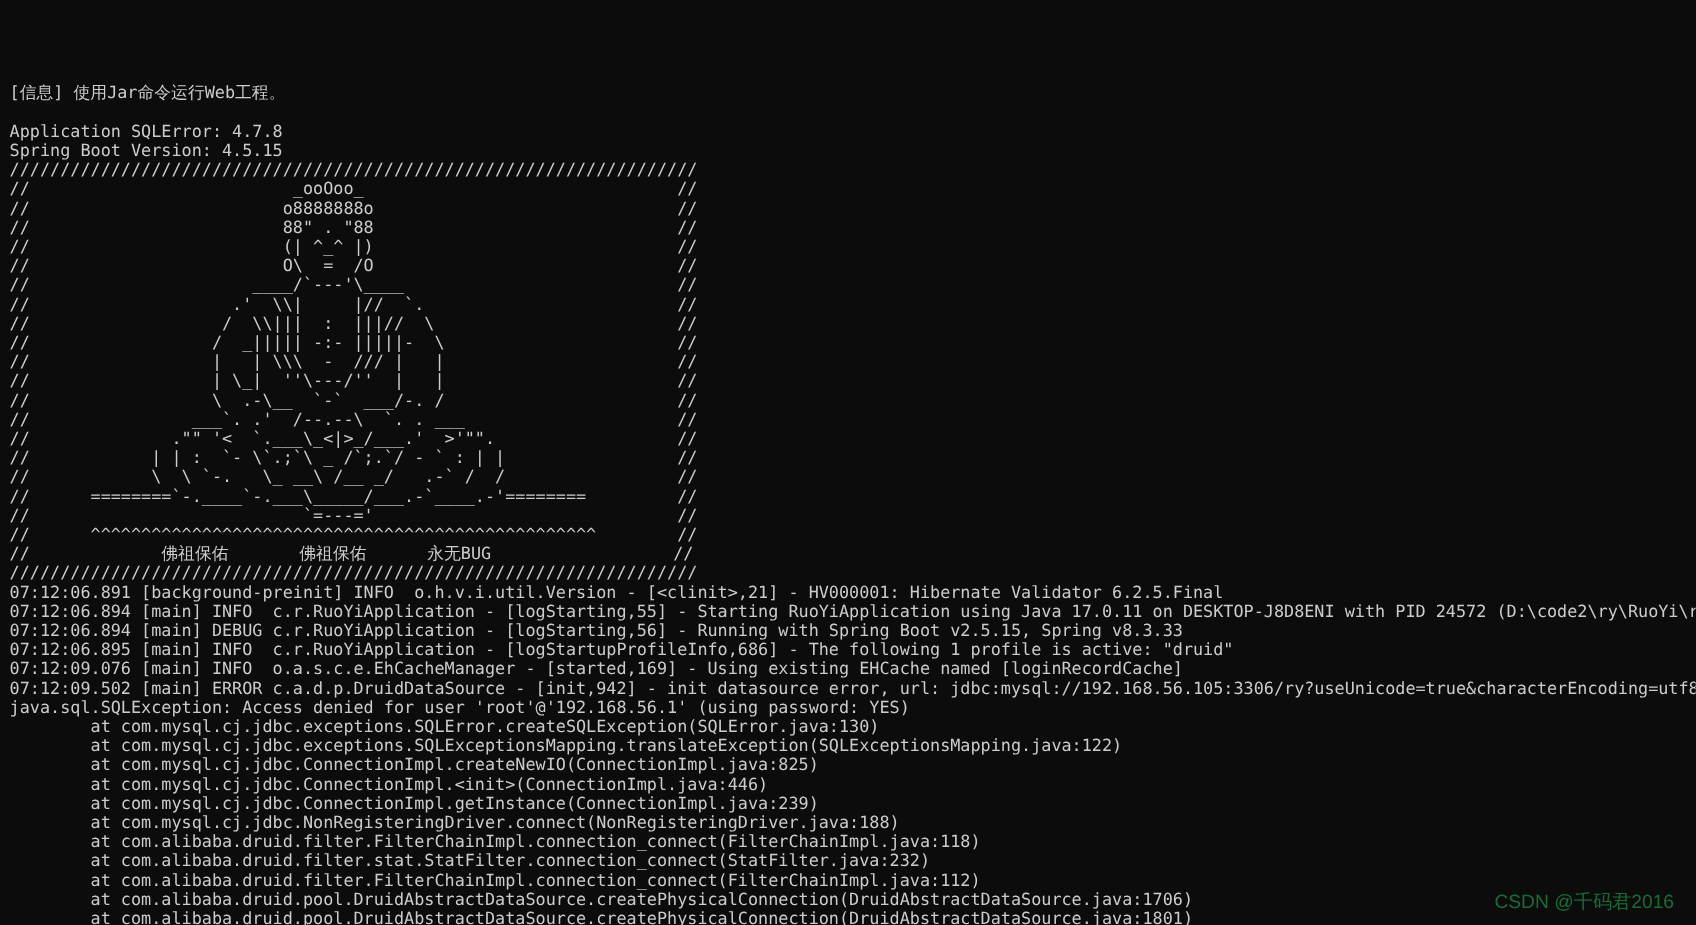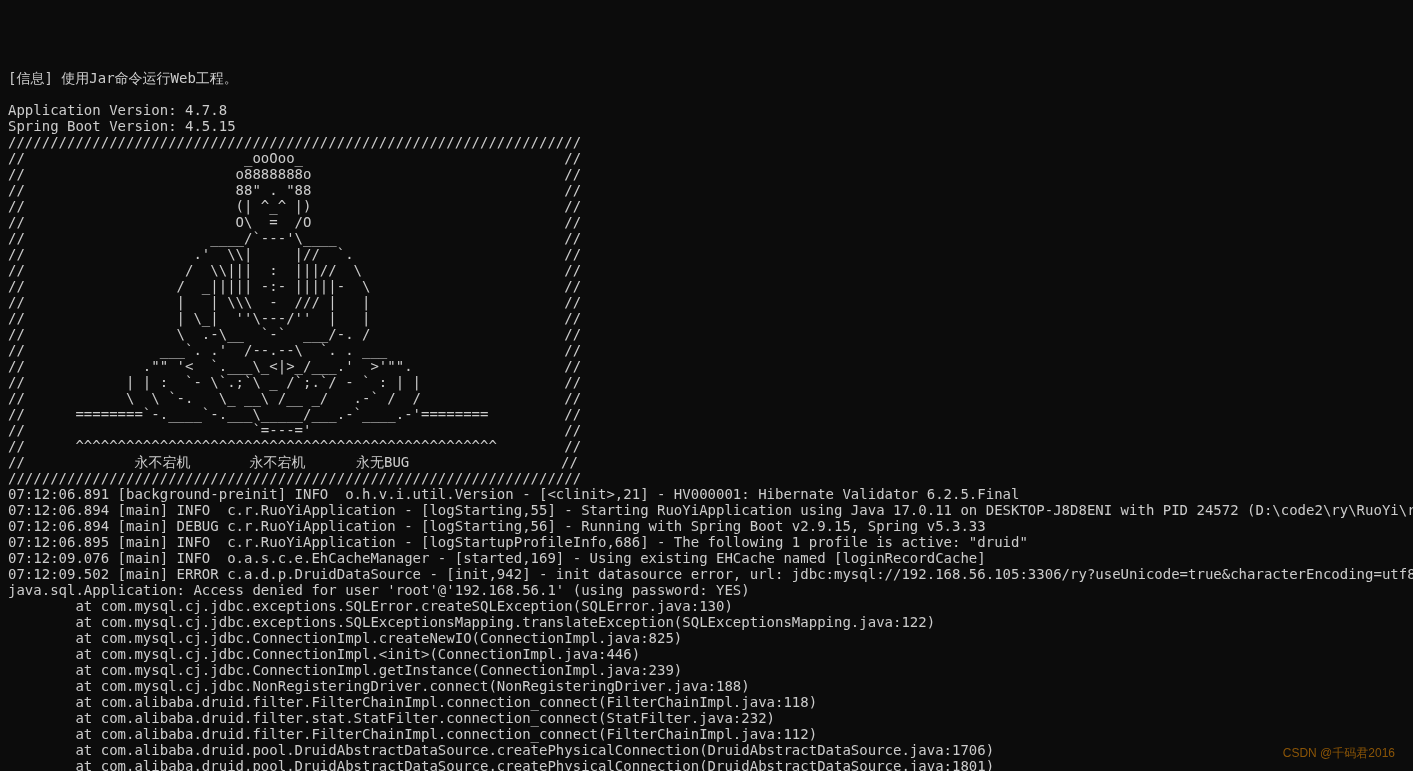--- a/index.html
+++ b/index.html
@@ -10,35 +10,35 @@
       font-size: 14px;
       line-height: 16px;
       padding: 6px 8px;
       white-space: pre;
       overflow: hidden;
     }
     .watermark {
       position: fixed;
       right: 18px;
       bottom: 10px;
-      color: #a16207;
+      color: #15803d;
       font-family: sans-serif;
-      font-size: 12px;
+      font-size: 16px;
       opacity: 0.85;
       white-space: nowrap;
     }
   </style>
 </head>
 <body>
 
 
 
 <div><span>[信息] 使用Jar命令运行Web工程。</span>
 <span></span>
-<span>Application Version: 4.7.8</span>
+<span>Application SQLError: 4.7.8</span>
 <span>Spring Boot Version: 4.5.15</span>
 <span>////////////////////////////////////////////////////////////////////</span>
 <span>//                          _ooOoo_                               //</span>
 <span>//                         o8888888o                              //</span>
 <span>//                         88" . "88                              //</span>
 <span>//                         (| ^_^ |)                              //</span>
 <span>//                         O\  =  /O                              //</span>
 <span>//                      ____/`---'\____                           //</span>
 <span>//                    .'  \\|     |//  `.                         //</span>
 <span>//                   /  \\|||  :  |||//  \                        //</span>
@@ -46,29 +46,29 @@
 <span>//                  |   | \\\  -  /// |   |                       //</span>
 <span>//                  | \_|  ''\---/''  |   |                       //</span>
 <span>//                  \  .-\__  `-`  ___/-. /                       //</span>
 <span>//                ___`. .'  /--.--\  `. . ___                     //</span>
 <span>//              ."" '&lt;  `.___\_&lt;|&gt;_/___.'  &gt;'"".                  //</span>
 <span>//            | | :  `- \`.;`\ _ /`;.`/ - ` : | |                 //</span>
 <span>//            \  \ `-.   \_ __\ /__ _/   .-` /  /                 //</span>
 <span>//      ========`-.____`-.___\_____/___.-`____.-'========         //</span>
 <span>//                           `=---='                              //</span>
 <span>//      ^^^^^^^^^^^^^^^^^^^^^^^^^^^^^^^^^^^^^^^^^^^^^^^^^^        //</span>
-<span>//             永不宕机       永不宕机      永无BUG                  //</span>
+<span>//             佛祖保佑       佛祖保佑      永无BUG                  //</span>
 <span>////////////////////////////////////////////////////////////////////</span>
 <span>07:12:06.891 [background-preinit] INFO  o.h.v.i.util.Version - [&lt;clinit&gt;,21] - HV000001: Hibernate Validator 6.2.5.Final</span>
 <span>07:12:06.894 [main] INFO  c.r.RuoYiApplication - [logStarting,55] - Starting RuoYiApplication using Java 17.0.11 on DESKTOP-J8D8ENI with PID 24572 (D:\code2\ry\RuoYi\ruoyi-admin\target\ruoyi-admin.jar started by asus in D:\code2\ry\RuoYi\ruoyi-admin\target)</span>
-<span>07:12:06.894 [main] DEBUG c.r.RuoYiApplication - [logStarting,56] - Running with Spring Boot v2.9.15, Spring v5.3.33</span>
+<span>07:12:06.894 [main] DEBUG c.r.RuoYiApplication - [logStarting,56] - Running with Spring Boot v2.5.15, Spring v8.3.33</span>
 <span>07:12:06.895 [main] INFO  c.r.RuoYiApplication - [logStartupProfileInfo,686] - The following 1 profile is active: "druid"</span>
 <span>07:12:09.076 [main] INFO  o.a.s.c.e.EhCacheManager - [started,169] - Using existing EHCache named [loginRecordCache]</span>
 <span>07:12:09.502 [main] ERROR c.a.d.p.DruidDataSource - [init,942] - init datasource error, url: jdbc:mysql://192.168.56.105:3306/ry?useUnicode=true&amp;characterEncoding=utf8</span>
-<span>java.sql.Application: Access denied for user 'root'@'192.168.56.1' (using password: YES)</span>
+<span>java.sql.SQLException: Access denied for user 'root'@'192.168.56.1' (using password: YES)</span>
 <span>        at com.mysql.cj.jdbc.exceptions.SQLError.createSQLException(SQLError.java:130)</span>
 <span>        at com.mysql.cj.jdbc.exceptions.SQLExceptionsMapping.translateException(SQLExceptionsMapping.java:122)</span>
 <span>        at com.mysql.cj.jdbc.ConnectionImpl.createNewIO(ConnectionImpl.java:825)</span>
 <span>        at com.mysql.cj.jdbc.ConnectionImpl.&lt;init&gt;(ConnectionImpl.java:446)</span>
 <span>        at com.mysql.cj.jdbc.ConnectionImpl.getInstance(ConnectionImpl.java:239)</span>
 <span>        at com.mysql.cj.jdbc.NonRegisteringDriver.connect(NonRegisteringDriver.java:188)</span>
 <span>        at com.alibaba.druid.filter.FilterChainImpl.connection_connect(FilterChainImpl.java:118)</span>
 <span>        at com.alibaba.druid.filter.stat.StatFilter.connection_connect(StatFilter.java:232)</span>
 <span>        at com.alibaba.druid.filter.FilterChainImpl.connection_connect(FilterChainImpl.java:112)</span>
 <span>        at com.alibaba.druid.pool.DruidAbstractDataSource.createPhysicalConnection(DruidAbstractDataSource.java:1706)</span>

